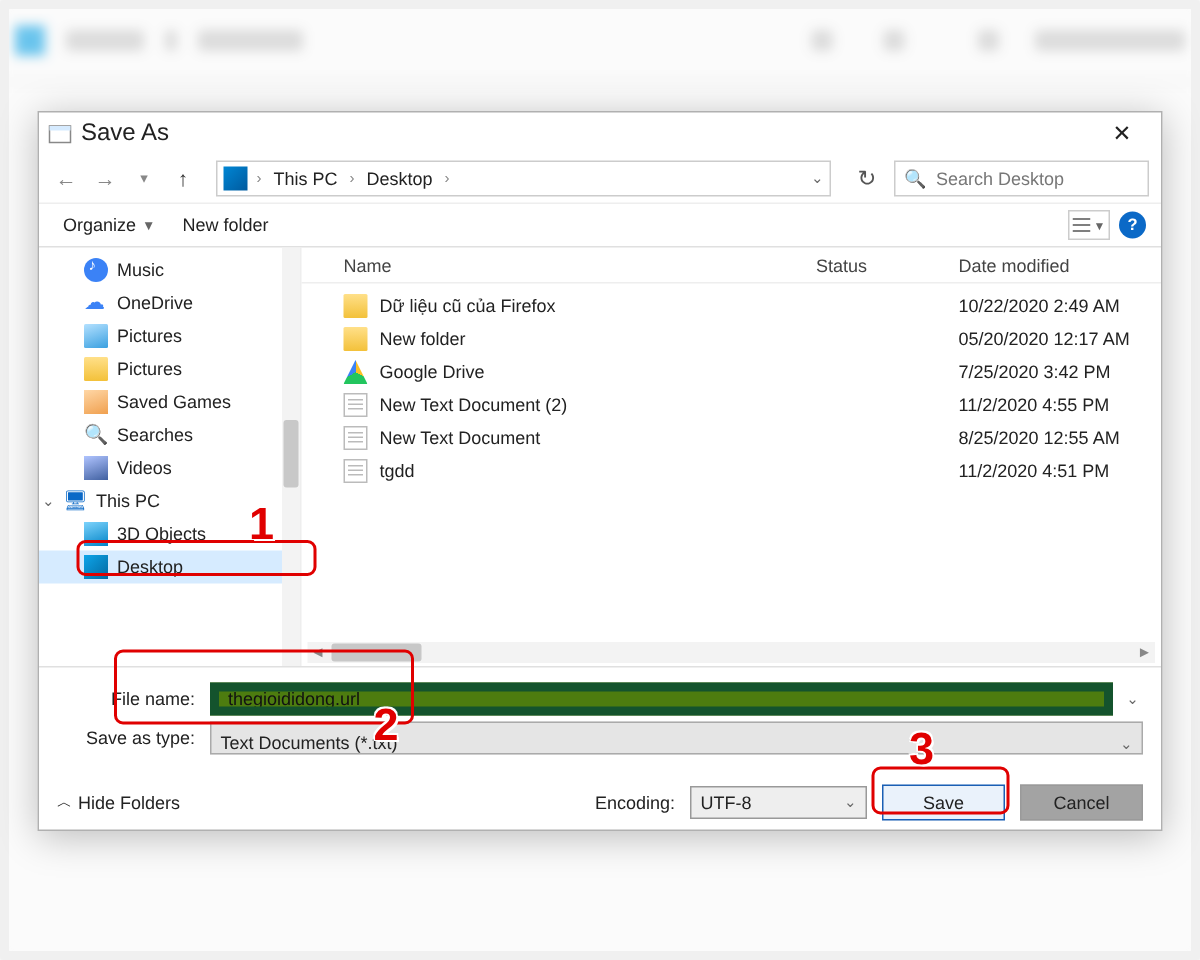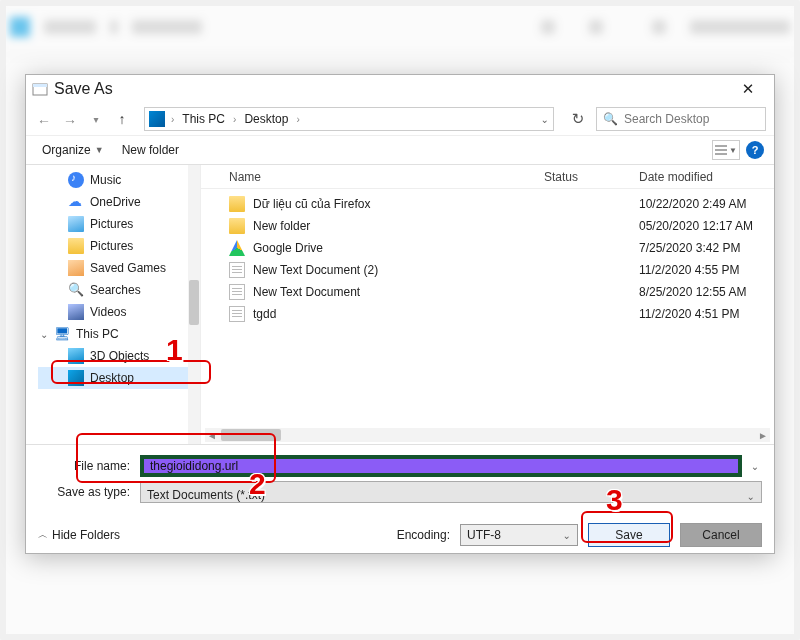--- a/index.html
+++ b/index.html
@@ -31,21 +31,21 @@
   .toolbar2 { height:30px; border-top:1px solid #eee; border-bottom:1px solid #e0e0e0; display:flex; align-items:center; padding:0 10px; gap:6px;justify-content:center; }
   .toolbar2 .tbtn { padding:3px 6px; display:flex; align-items:center; gap:4px; }
   .toolbar2 .spacer { flex:1; }
   .toolbar2 .viewbtn { width:28px; height:20px; border:1px solid #ccc; display:flex; align-items:center; justify-content:center; gap:2px;}
   .toolbar2 .help { width:18px;height:18px;border-radius:50%; background:#0b69c7; color:#fff; font-size:11px; display:flex;align-items:center;justify-content:center; font-weight:bold;}
 
   .body { flex:1; display:flex; min-height:0; }
   .tree { width:175px; border-right:1px solid #eee; overflow:hidden; padding-top:4px; position:relative;}
   .tree-scroll { position:absolute; right:0; top:0; bottom:0; width:12px; background:#f3f3f3; }
   .tree-thumb { position:absolute; right:1px; top:115px; width:10px; height:45px; background:#c8c8c8; border-radius:2px; }
-  .tnode { height:22px; display:flex; align-items:center; padding-left:30px; gap:6px; white-space:nowrap; position:relative;margin-left:12px;}
+  .tnode { height:22px; display:flex; align-items:center; padding-left:30px; gap:6px; white-space:nowrap; position:relative;}
   .tnode.depth0 { padding-left:16px; }
   .tnode.selected { background:#d6ebff; }
   .ticon { width:16px; height:16px; flex-shrink:0; }
   .folder-y { background:linear-gradient(180deg,#ffe089,#f3c13a); border-radius:1px; }
   .folder-mon { background:linear-gradient(135deg,#0ea5e9,#0369a1); }
   .music { background: conic-gradient(#3b82f6 0 100%); border-radius:50%; position:relative;}
   .music::after{content:"♪"; position:absolute; color:#fff; font-size:10px; left:3px; top:0;}
   .cloud { color:#3b82f6; font-size:14px; line-height:14px;}
   .pic { background:linear-gradient(160deg,#b4e1ff,#3aa0e0); border-radius:1px; }
   .saved { background:linear-gradient(160deg,#ffd7a6,#f0a04f);}
@@ -72,21 +72,21 @@
   .gdrive { position:relative; }
   .gdrive::before{content:""; position:absolute; inset:0; background:conic-gradient(#fbbf24 0 33%,#22c55e 33% 66%,#3b82f6 66% 100%); clip-path:polygon(50% 0,100% 100%,0 100%);}
   .hscroll { position:absolute; left:4px; right:4px; bottom:2px; height:14px; background:#f3f3f3; display:flex; align-items:center;}
   .hscroll .hthumb { width:60px; height:12px; background:#c8c8c8; margin-left:2px; border-radius:2px;}
   .hscroll .arw { width:14px; text-align:center; color:#888; font-size:10px;}
   .hscroll .spc{flex:1;}
 
   .bottom { border-top:1px solid #e0e0e0; padding:8px 12px 6px; }
   .formrow { display:flex; align-items:center; height:26px; gap:6px; }
   .formrow .lbl { width:96px; text-align:right; padding-right:4px; }
-  .formrow .inp { flex:1; height:22px; border:4px solid #14532d; background:#8b5cf6; padding:0 6px; font-size:12px; color:#111;}
+  .formrow .inp { flex:1; height:22px; border:6px solid #14532d; background:#4d7c0f; padding:0 6px; font-size:12px; color:#111;}
   .formrow .cmb { flex:1; height:22px; border:1px solid #aaa; background:#e5e5e5; padding:0 6px; display:flex; align-items:flex-end; justify-content:space-between; font-size:12px;}
   .actionrow { display:flex; align-items:center; margin-top:18px; gap:10px;}
   .actionrow .hide { display:flex; align-items:center; gap:4px; cursor:pointer;}
   .actionrow .spc2{flex:1;}
   .enc-lbl{}
   .enc-cmb { width:118px; height:22px; border:1px solid #999; background:#eee; display:flex; align-items:center; justify-content:space-between; padding:0 6px;}
   .btn { width:82px; height:24px; border:1px solid #9a9a9a; background:#a3a3a3; display:flex; align-items:center; justify-content:center; cursor:pointer;}
   .btn.primary { border:1.5px solid #1a5fb4; background:#eaf2fb;}
 
   

